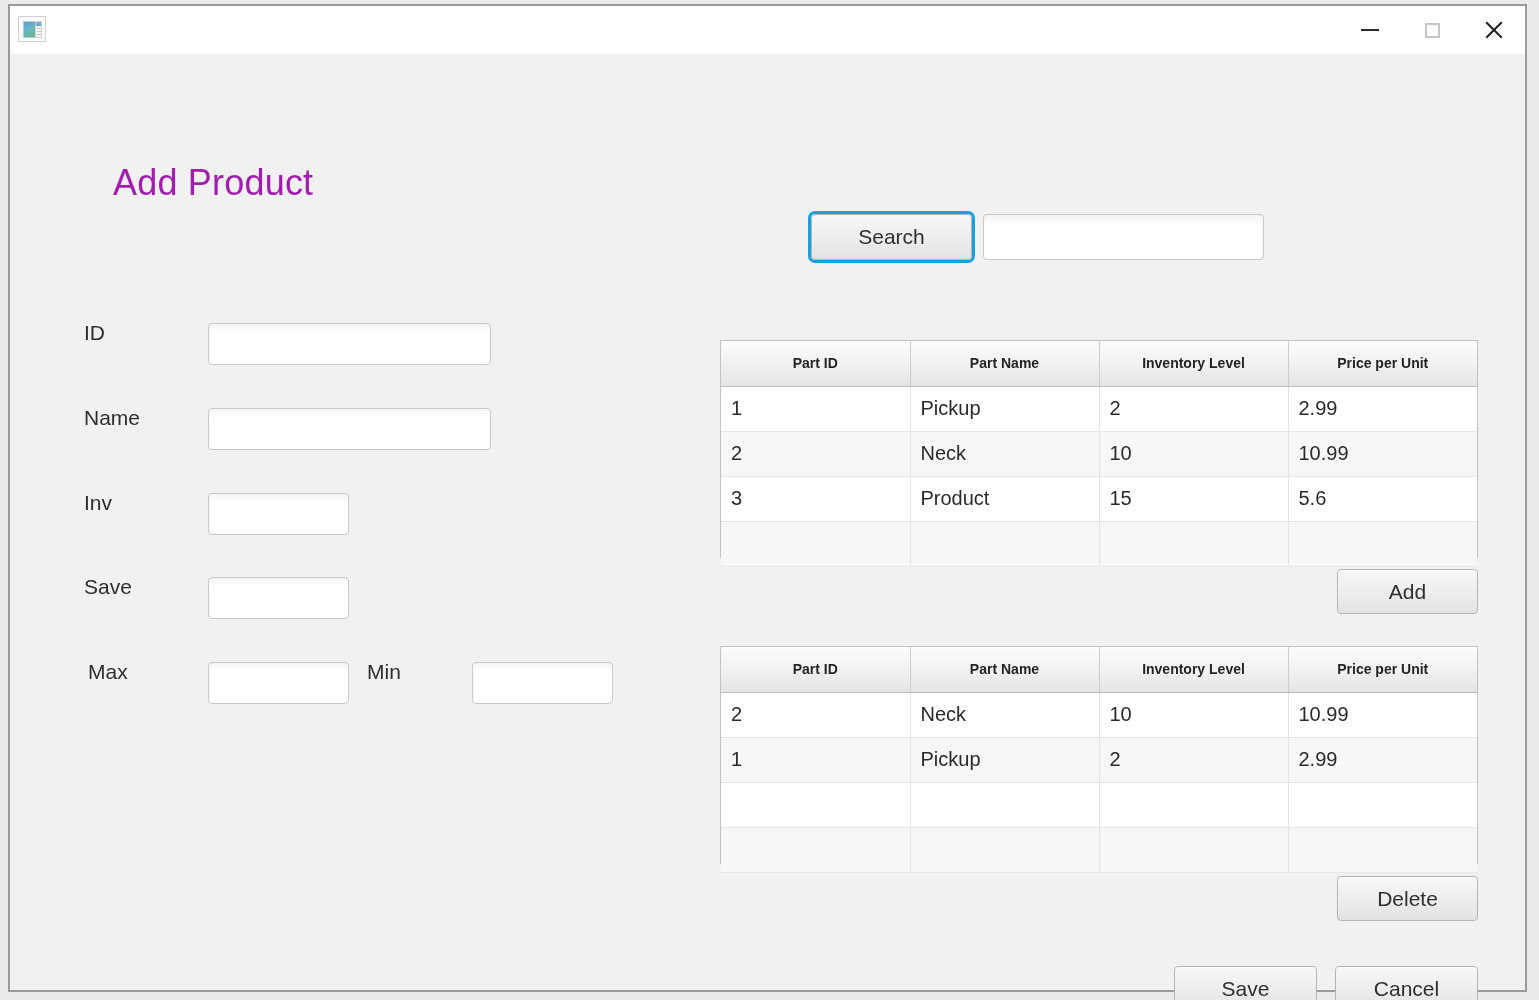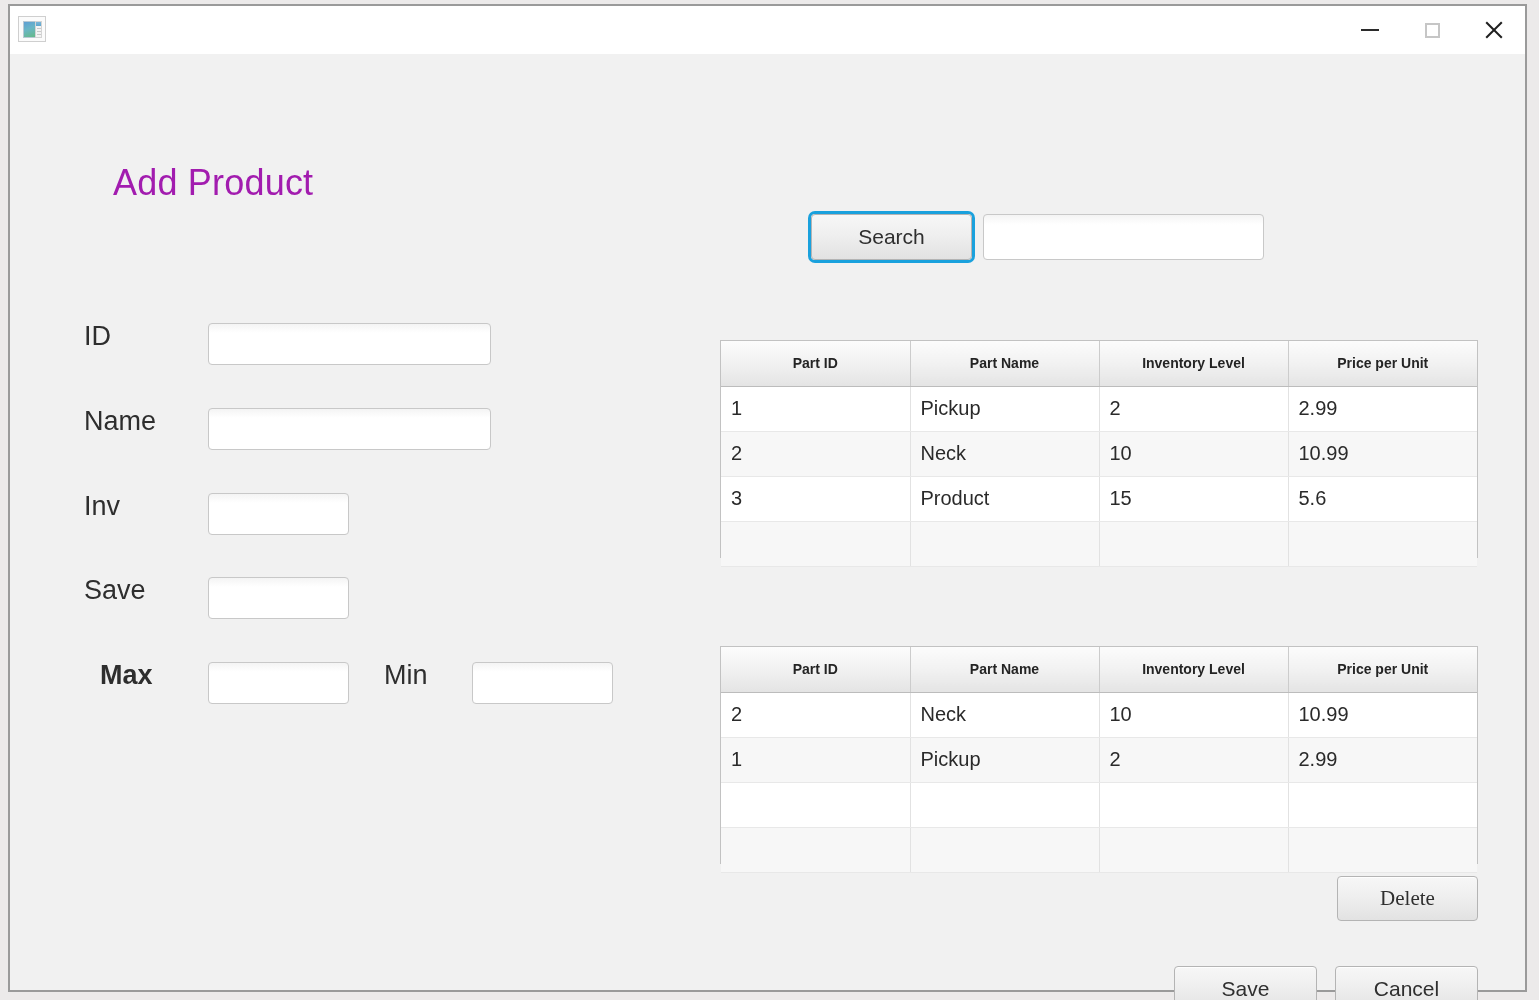--- a/index.html
+++ b/index.html
@@ -169,21 +169,21 @@
     box-sizing: border-box;
     font-family: "Liberation Sans", sans-serif;
     font-size: 19px;
     color: #222;
     padding: 0 8px;
     outline: none;
   }
 
   .form-label {
     position: absolute;
-    font-size: 27px;
+    font-size: 21px;
     color: #2e2e2e;
     white-space: nowrap;
   }
 
   
   .search-btn {
     position: absolute;
     left: 801px;
     top: 160px;
     width: 161px;
@@ -237,21 +237,21 @@
     white-space: nowrap;
   }
   .grid td:last-child { border-right: none; }
   .grid tbody tr:nth-child(odd)  td { background: #ffffff; }
   .grid tbody tr:nth-child(even) td { background: #f7f7f7; }
 
   #parts-grid  { left: 710px; top: 286px; width: 758px; height: 218px; }
   #assoc-grid  { left: 710px; top: 592px; width: 758px; height: 218px; }
 
   .add-btn    { position: absolute; left: 1327px; top: 515px; width: 141px; height: 45px; }
-  .delete-btn { position: absolute; left: 1327px; top: 822px; width: 141px; height: 45px; font-family: Liberation Serif, serif; }
+  .delete-btn { position: absolute; left: 1327px; top: 822px; width: 141px; height: 45px; }
   .save-btn   { position: absolute; left: 1164px; top: 912px; width: 143px; height: 45px; }
   .cancel-btn { position: absolute; left: 1325px; top: 912px; width: 143px; height: 45px; }
 </style>
 </head>
 <body>
 
 <div id="screen">
   <div class="window">
 
     <div class="titlebar">
@@ -284,24 +284,24 @@
 
       <div class="form-label" style="left:74px; top:352px;">Name</div>
       <input class="field" type="text" style="position: absolute; left: 198px; top: 354px; width: 283px; height: 42px;" value="">
 
       <div class="form-label" style="left:74px; top:437px;">Inv</div>
       <input class="field" type="text" style="position: absolute; left: 198px; top: 439px; width: 141px; height: 42px;" value="">
 
       <div class="form-label" style="left:74px; top:521px;">Save</div>
       <input class="field" type="text" style="position: absolute; left: 198px; top: 523px; width: 141px; height: 42px;" value="">
 
-      <div class="form-label" style="left:90px; top:606px;font-weight:bold;">Max</div>
+      <div class="form-label" style="left:78px; top:606px;">Max</div>
       <input class="field" type="text" style="position: absolute; left: 198px; top: 608px; width: 141px; height: 42px;" value="">
 
-      <div class="form-label" style="left:357px; top:606px;margin-left:17px;">Min</div>
+      <div class="form-label" style="left:357px; top:606px;">Min</div>
       <input class="field" type="text" style="position: absolute; left: 462px; top: 608px; width: 141px; height: 42px;" value="">
 
       <div class="grid" id="parts-grid">
         <table>
           <colgroup>
             <col style="width:25%">
               <col style="width:25%">
               <col style="width:25%">
               <col style="width:25%">
           </colgroup>
@@ -335,20 +335,21 @@
             <tr>
               <td></td>
               <td></td>
               <td></td>
               <td></td>
             </tr>
           </tbody>
         </table>
       </div>
 
+      <div class="btn add-btn">Add</div>
 
       <div class="grid" id="assoc-grid">
         <table>
           <colgroup>
             <col style="width:25%">
               <col style="width:25%">
               <col style="width:25%">
               <col style="width:25%">
           </colgroup>
           <thead>

